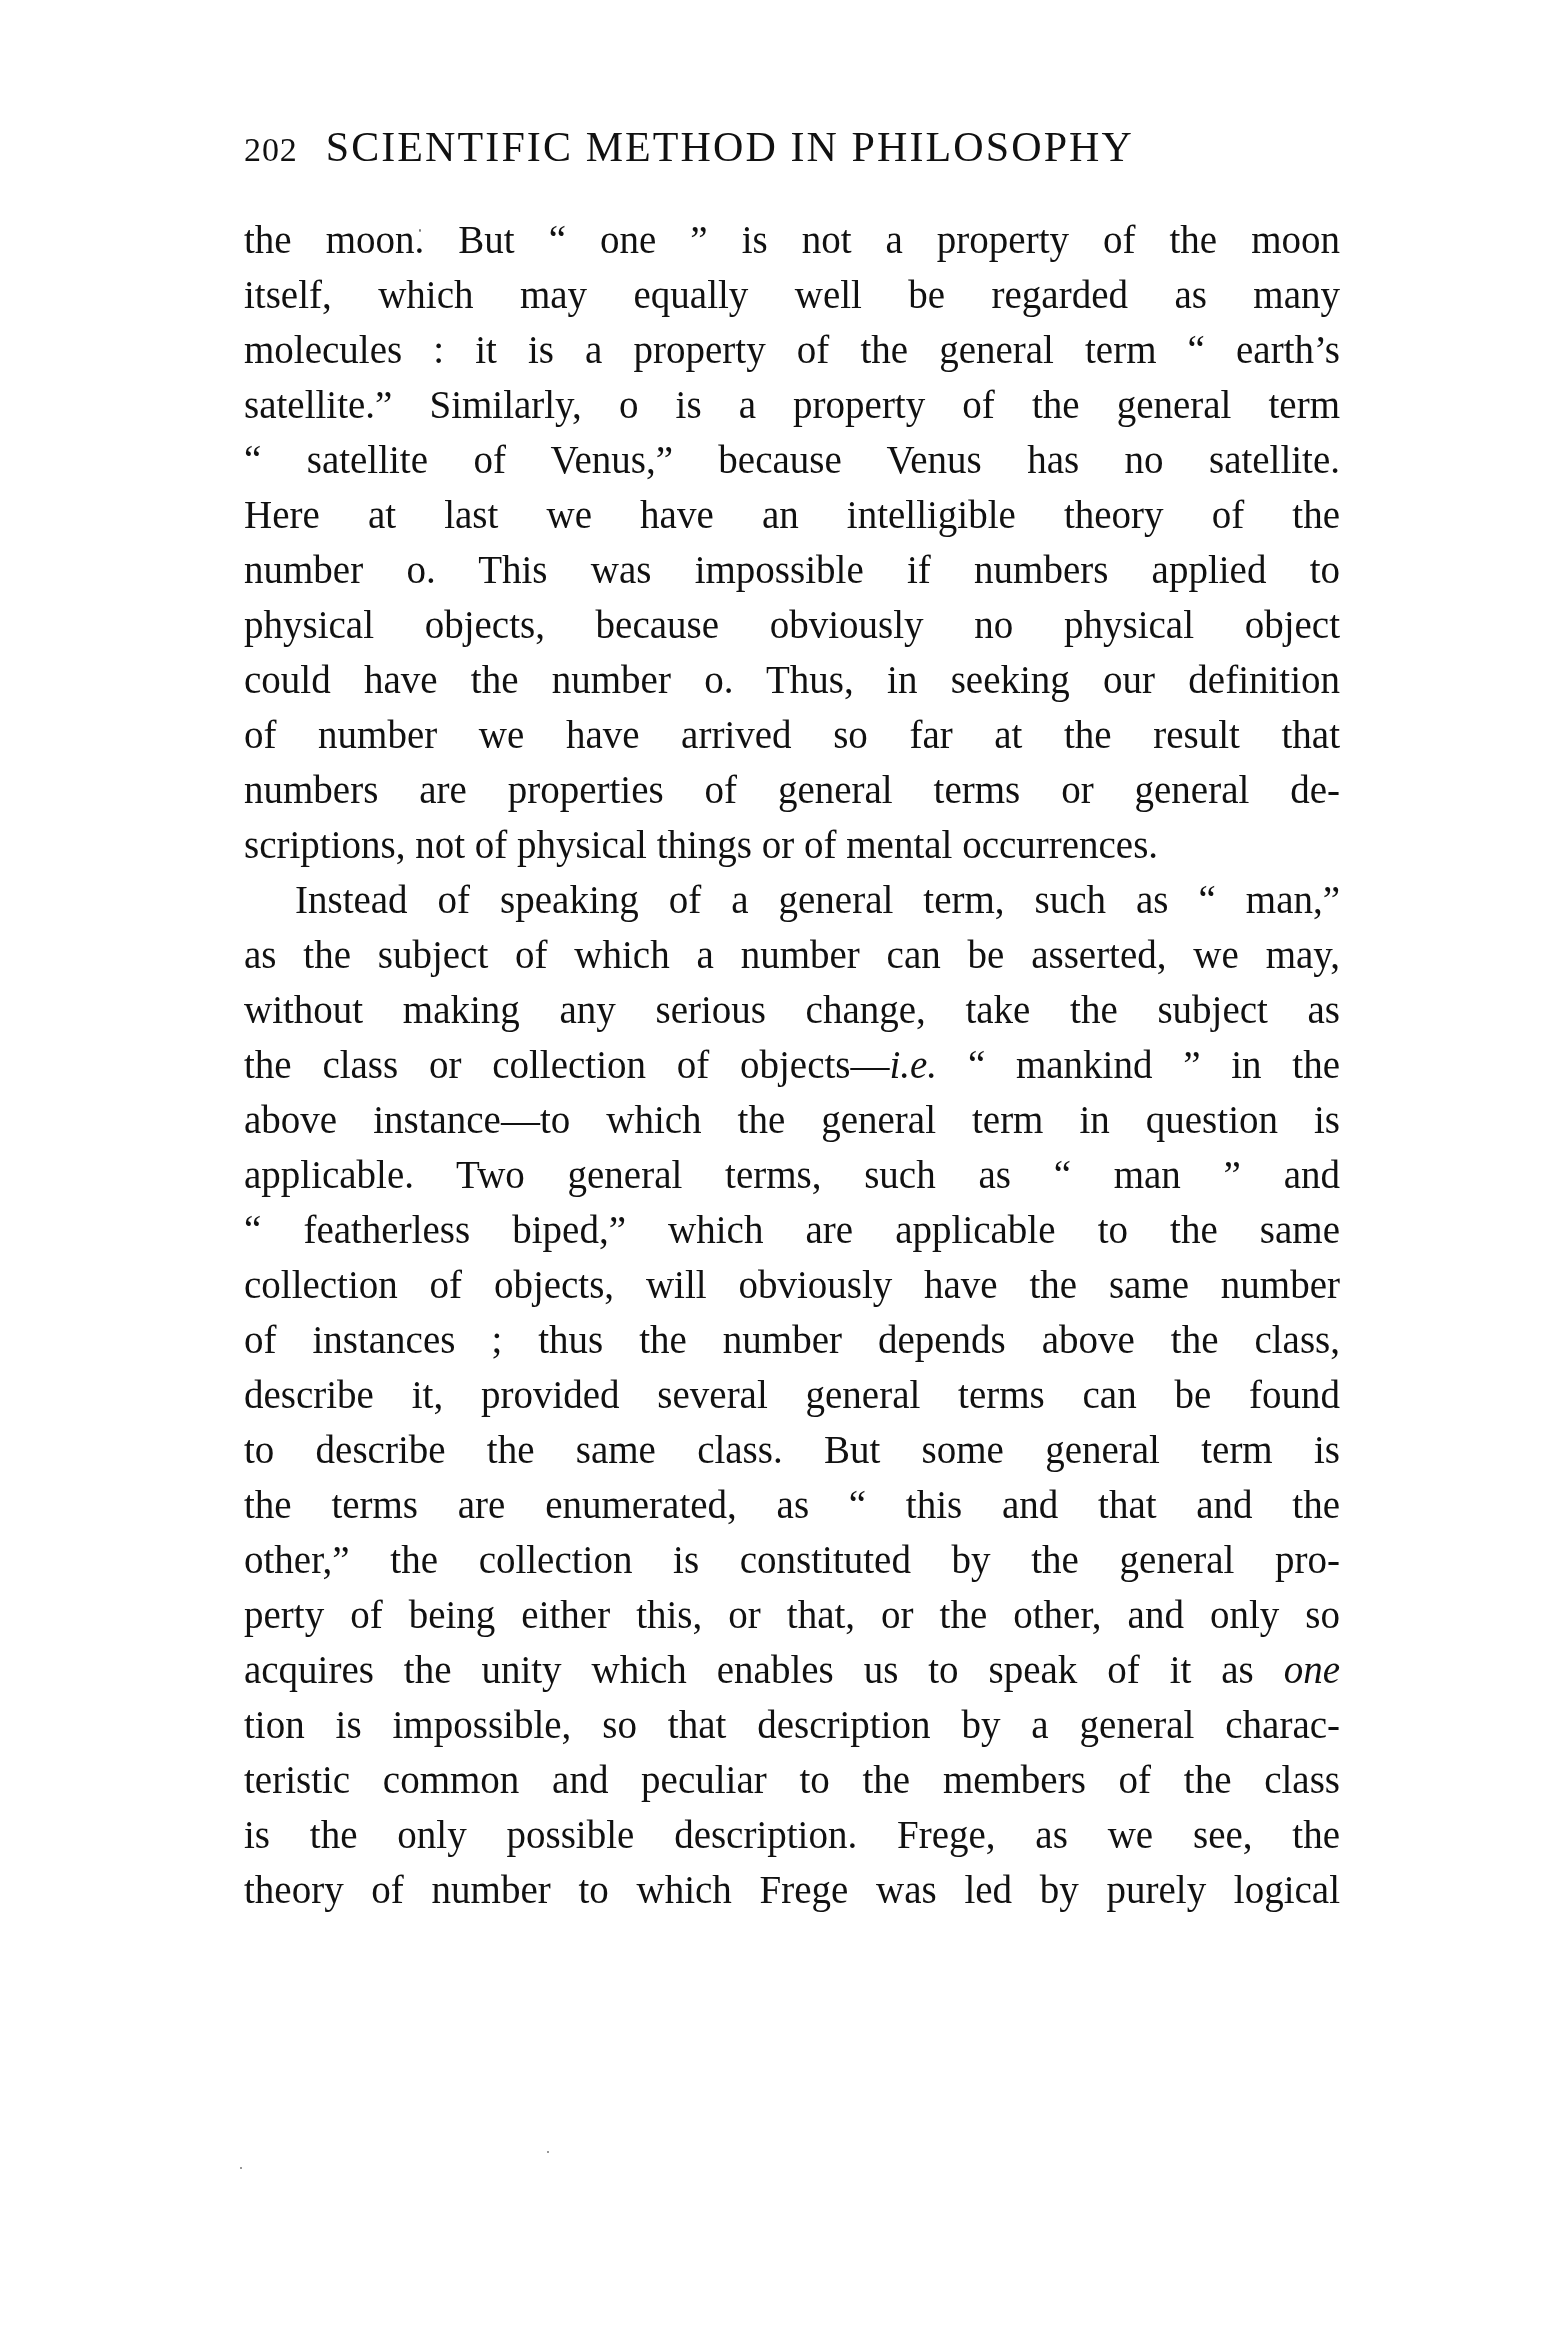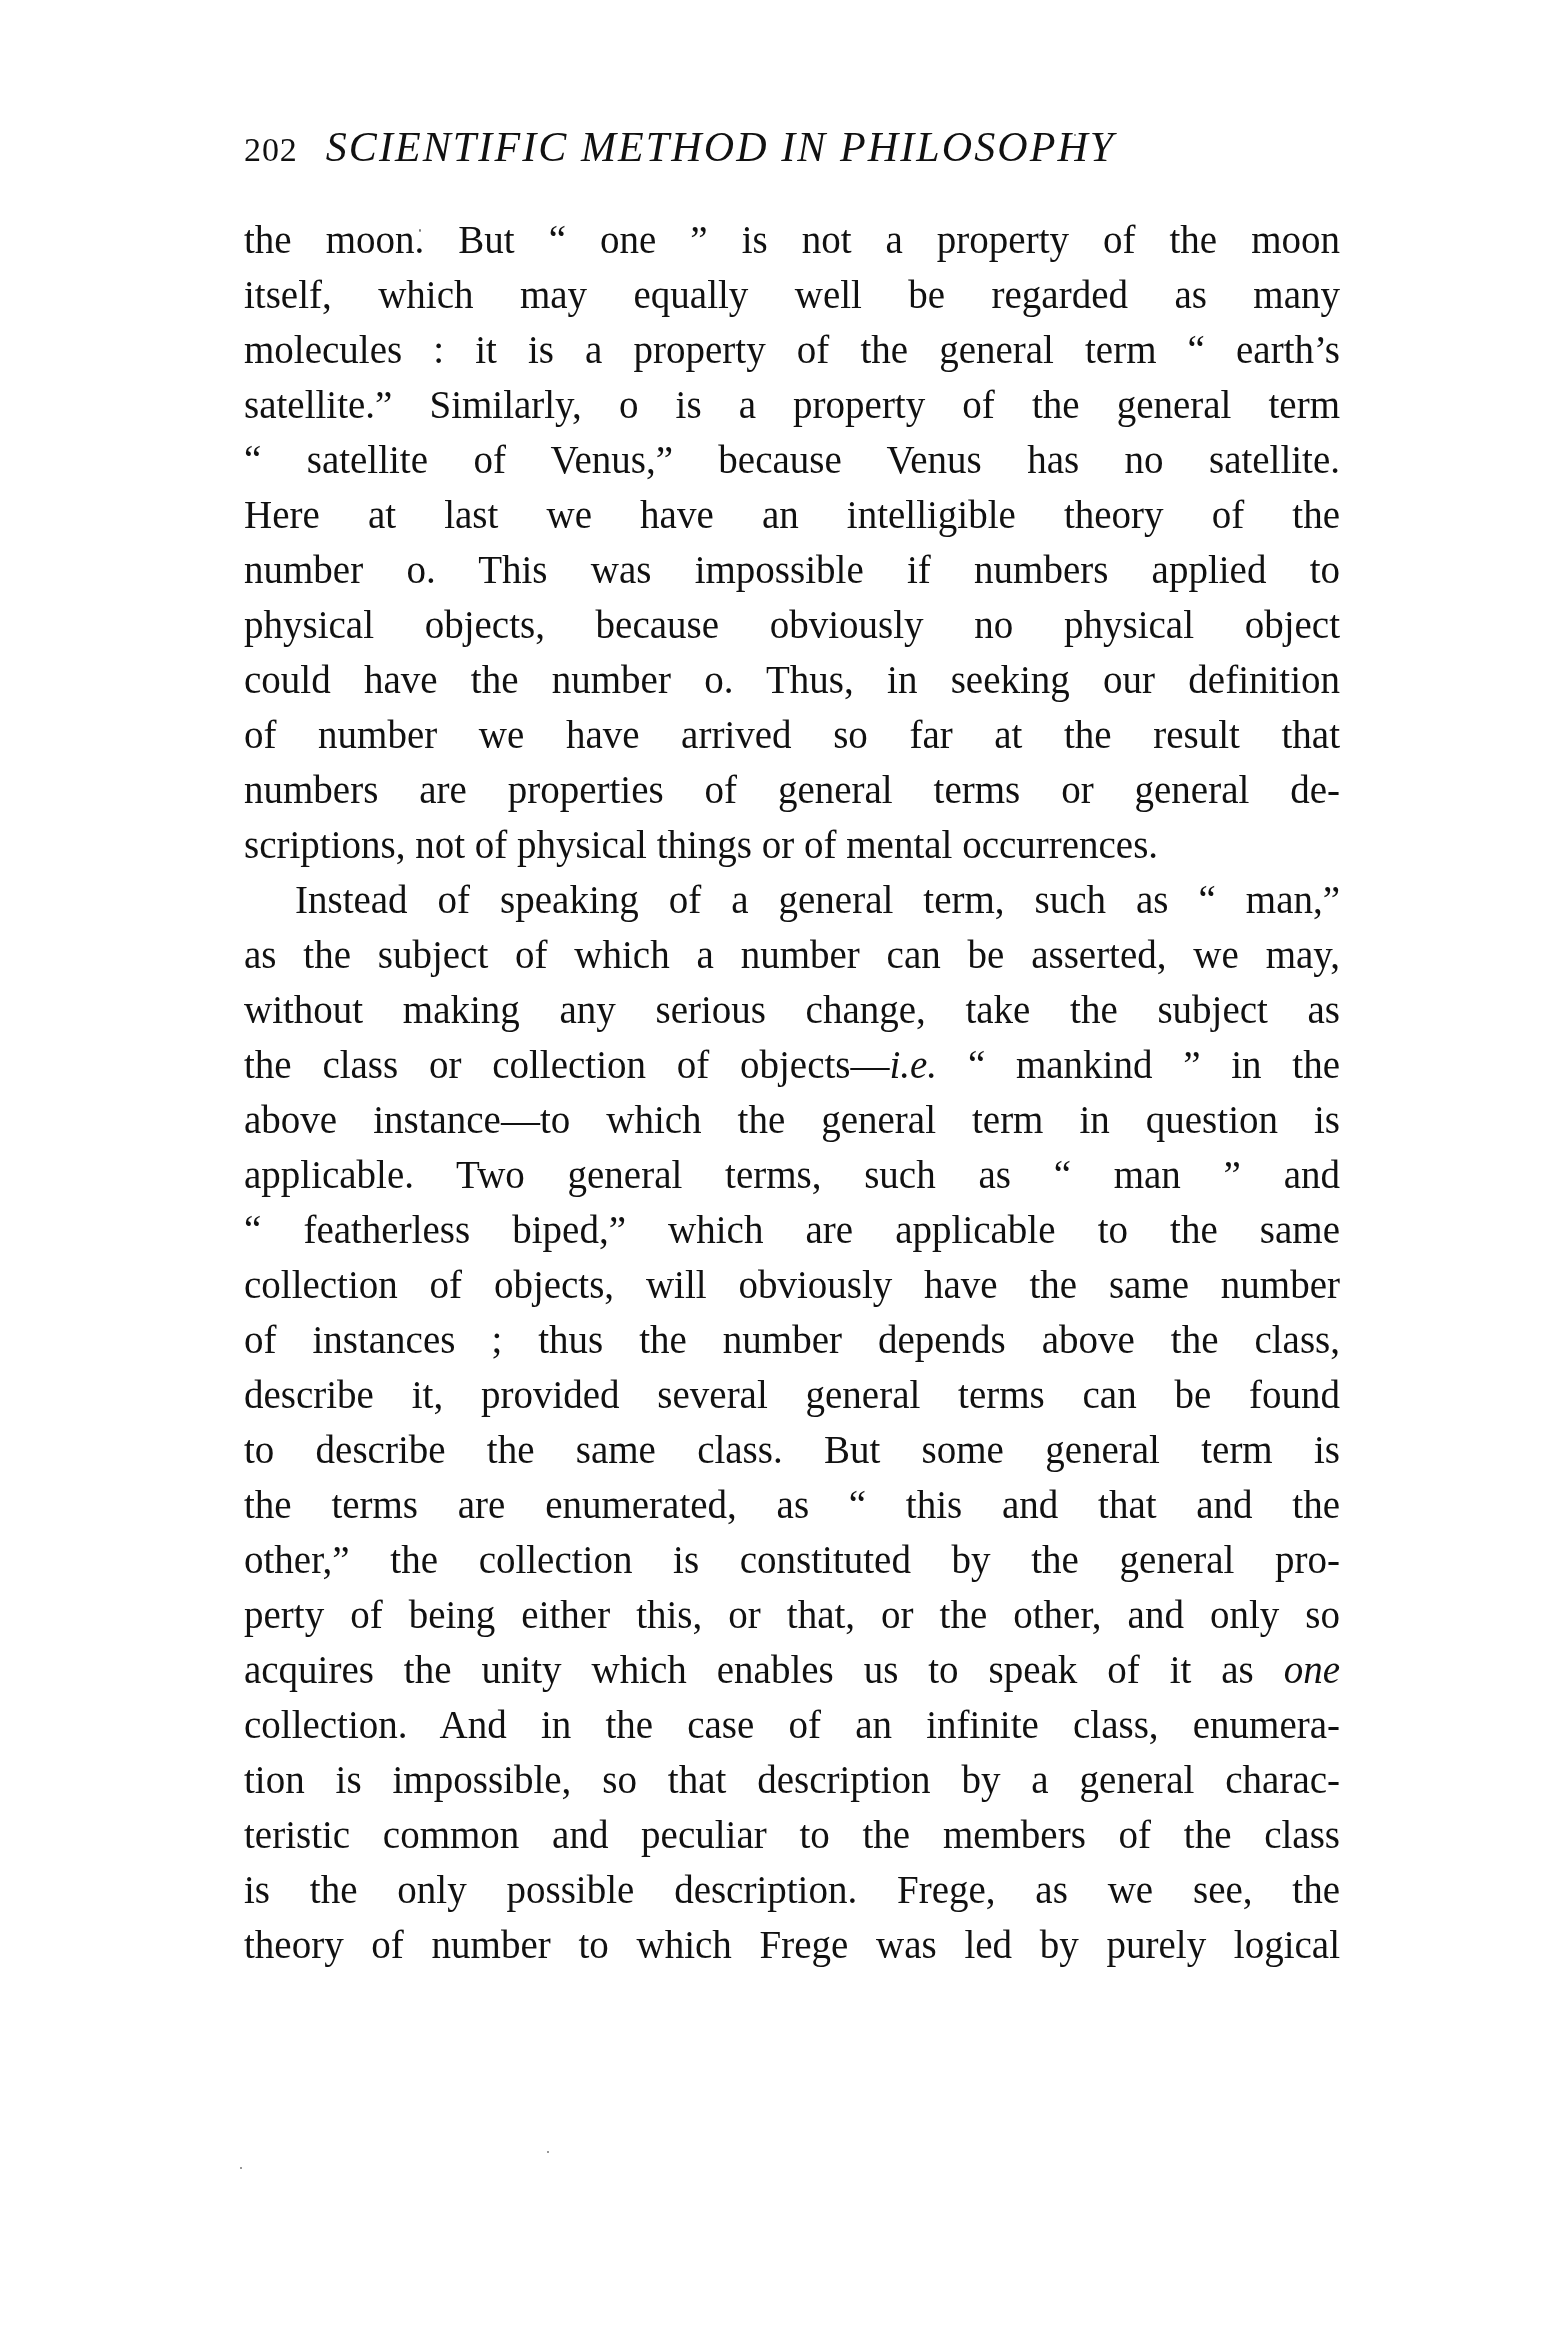--- a/index.html
+++ b/index.html
@@ -28,21 +28,20 @@
     font-size: 42px;
     letter-spacing: 0.9px;
     white-space: nowrap;
   }
   .page-number {
     font-size: 34px;
     margin-right: 28px;
   }
   .head-title {
     letter-spacing: 2.1px;
-    font-style: italic;
   }
   .body-text {
     margin-top: 13px;
     font-size: 39px;
     line-height: 55px;
   }
   .line {
     display: block;
     text-align: justify;
     text-align-last: justify;
@@ -99,21 +98,20 @@
       <span class="line">applicable.  Two general terms, such as “ man ” and</span>
       <span class="line">“ featherless biped,” which are applicable to the same</span>
       <span class="line">collection of objects, will obviously have the same number</span>
       <span class="line">of instances ; thus the number depends above the class,</span>
       <span class="line">describe it, provided several general terms can be found</span>
       <span class="line">to describe the same class.  But some general term is</span>
       <span class="line">the terms are enumerated, as “ this and that and the</span>
       <span class="line">other,” the collection is constituted by the general pro-</span>
       <span class="line">perty of being either this, or that, or the other, and only so</span>
       <span class="line">acquires the unity which enables us to speak of it as <span class="it">one</span></span>
-      <span class="line">collection.  And in the case of an infinite class, enumera-</span>
       <span class="line">tion is impossible, so that description by a general charac-</span>
       <span class="line">teristic common and peculiar to the members of the class</span>
       <span class="line">is the only possible description.  Frege, as we see, the</span>
       <span class="line">theory of number to which Frege was led by purely logical</span>
     </div>
 
   </div>
 </div>
 
 <span class="speck" style="left:1074px;top:134px;width:1.9px;height:1.9px;"></span>

